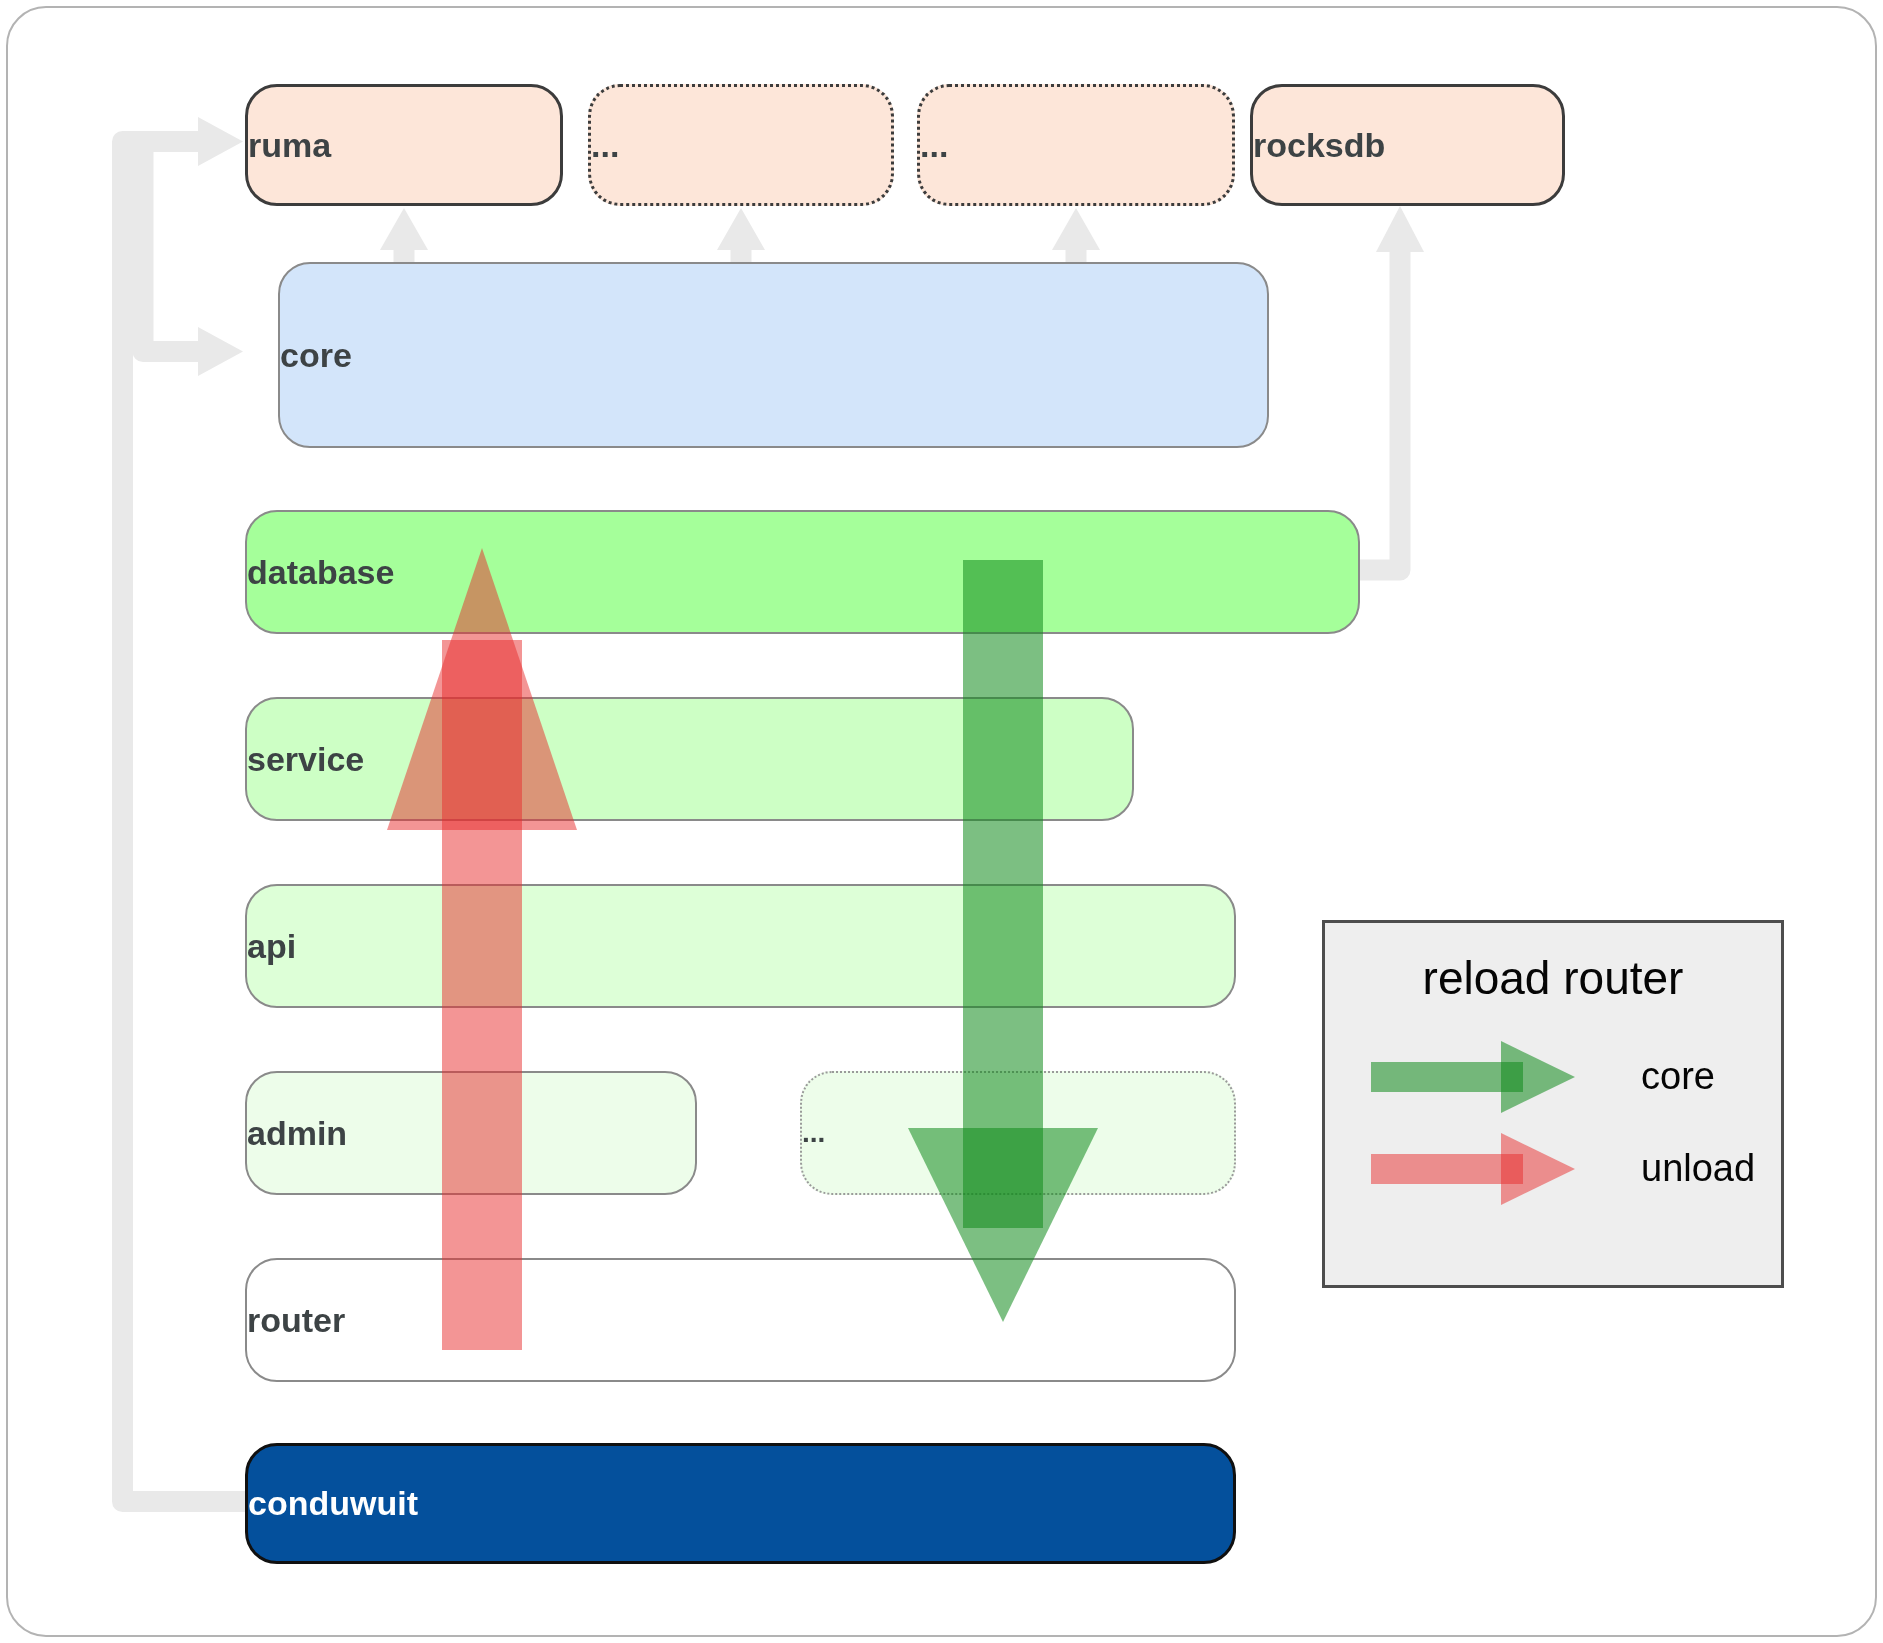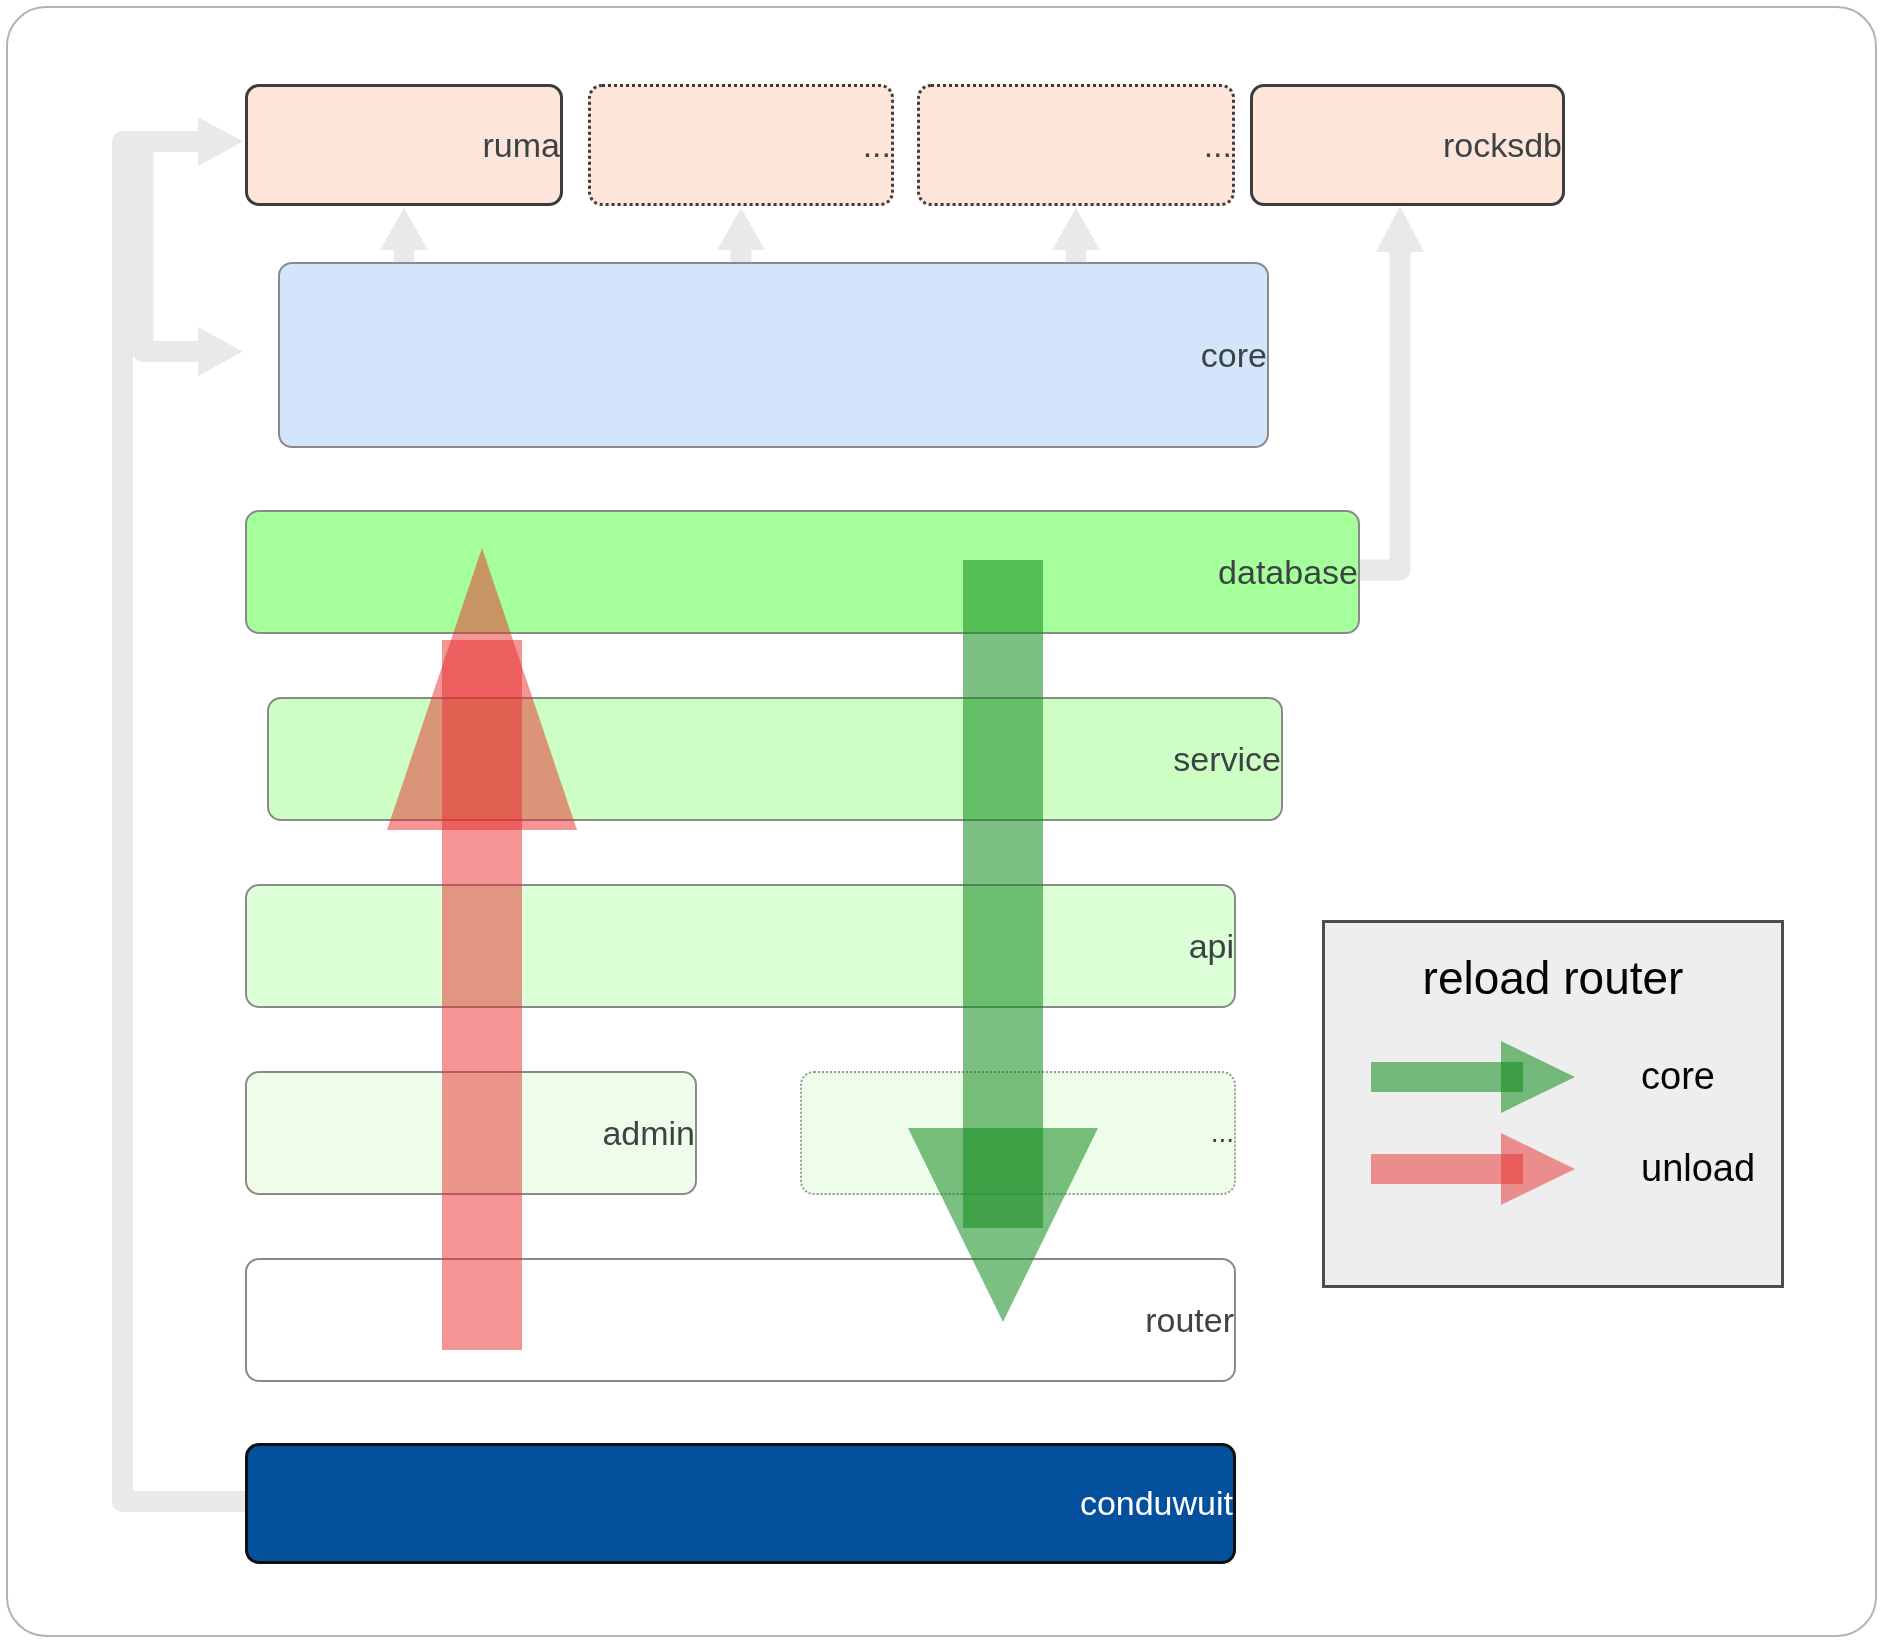--- a/index.html
+++ b/index.html
@@ -13,37 +13,37 @@
   .frame {
     position:absolute; left:6px; top:6px; width:1867px; height:1627px;
     border:2px solid #b3b3b3; border-radius:40px;
   }
   .connectors { position:absolute; left:0; top:0; z-index:1; }
   .conn-stroke { stroke:var(--connector-gray); stroke-width:21; fill:none; stroke-linejoin:round; }
   .conn-fill   { fill:var(--connector-gray); }
 
   .box {
     position:absolute; z-index:2;
-    display:flex; align-items:center; justify-content:flex-end;
-    border-radius:14px;
-    font-size:34px; font-weight:400; color:var(--text-dark);
+    display:flex; align-items:center; justify-content:flex-start;
+    border-radius:32px;
+    font-size:34px; font-weight:700; color:var(--text-dark);
     box-sizing:border-box;
   }
   .b-dark   { border:3px solid var(--box-border-dark); }
   .b-dotted { border:3px dotted var(--box-border-dark); }
   .b-gray   { border:2px solid var(--box-border-gray); }
   .b-gray-dotted { border:2px dotted #9a9a9a; }
 
   #ruma     { left:245px;  top:84px;   width:318px; height:122px; background:var(--peach-fill); }
   #module-a { left:588px;  top:84px;   width:306px; height:122px; background:var(--peach-fill); }
   #module-b { left:917px;  top:84px;   width:318px; height:122px; background:var(--peach-fill); }
   #rocksdb  { left:1250px; top:84px;   width:315px; height:122px; background:var(--peach-fill); }
   #core     { left:245px;  top:262px;  width:991px; height:186px; background:var(--core-fill);margin-left:33px; }
   #database { left:245px;  top:510px;  width:1115px; height:124px; background:var(--database-fill); }
-  #service  { left:245px;  top:697px;  width:1016px; height:124px; background:var(--service-fill);margin-left:22px; }
+  #service  { left:245px;  top:697px;  width:889px; height:124px; background:var(--service-fill); }
   #api      { left:245px;  top:884px;  width:991px; height:124px; background:var(--api-fill); }
   #admin    { left:245px;  top:1071px; width:452px; height:124px; background:var(--admin-fill); }
   #module-c { left:800px;  top:1071px; width:436px; height:124px; background:var(--admin-fill); font-size:28px; }
   #router   { left:245px;  top:1258px; width:991px; height:124px; background:var(--router-fill); }
   #conduwuit{ left:245px;  top:1443px; width:991px; height:121px; background:var(--conduwuit-fill);
               color:#ffffff; border:3px solid #101010; }
 
   
   .arrow-piece { position:absolute; z-index:3; }
   #unload-shaft { left:442px; top:640px;  width:80px;  height:710px; background:var(--unload-red); }

